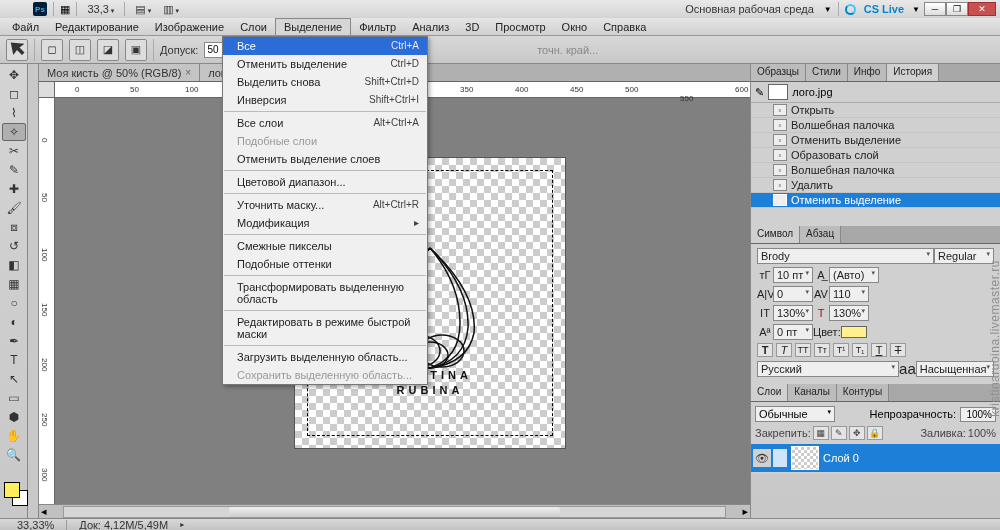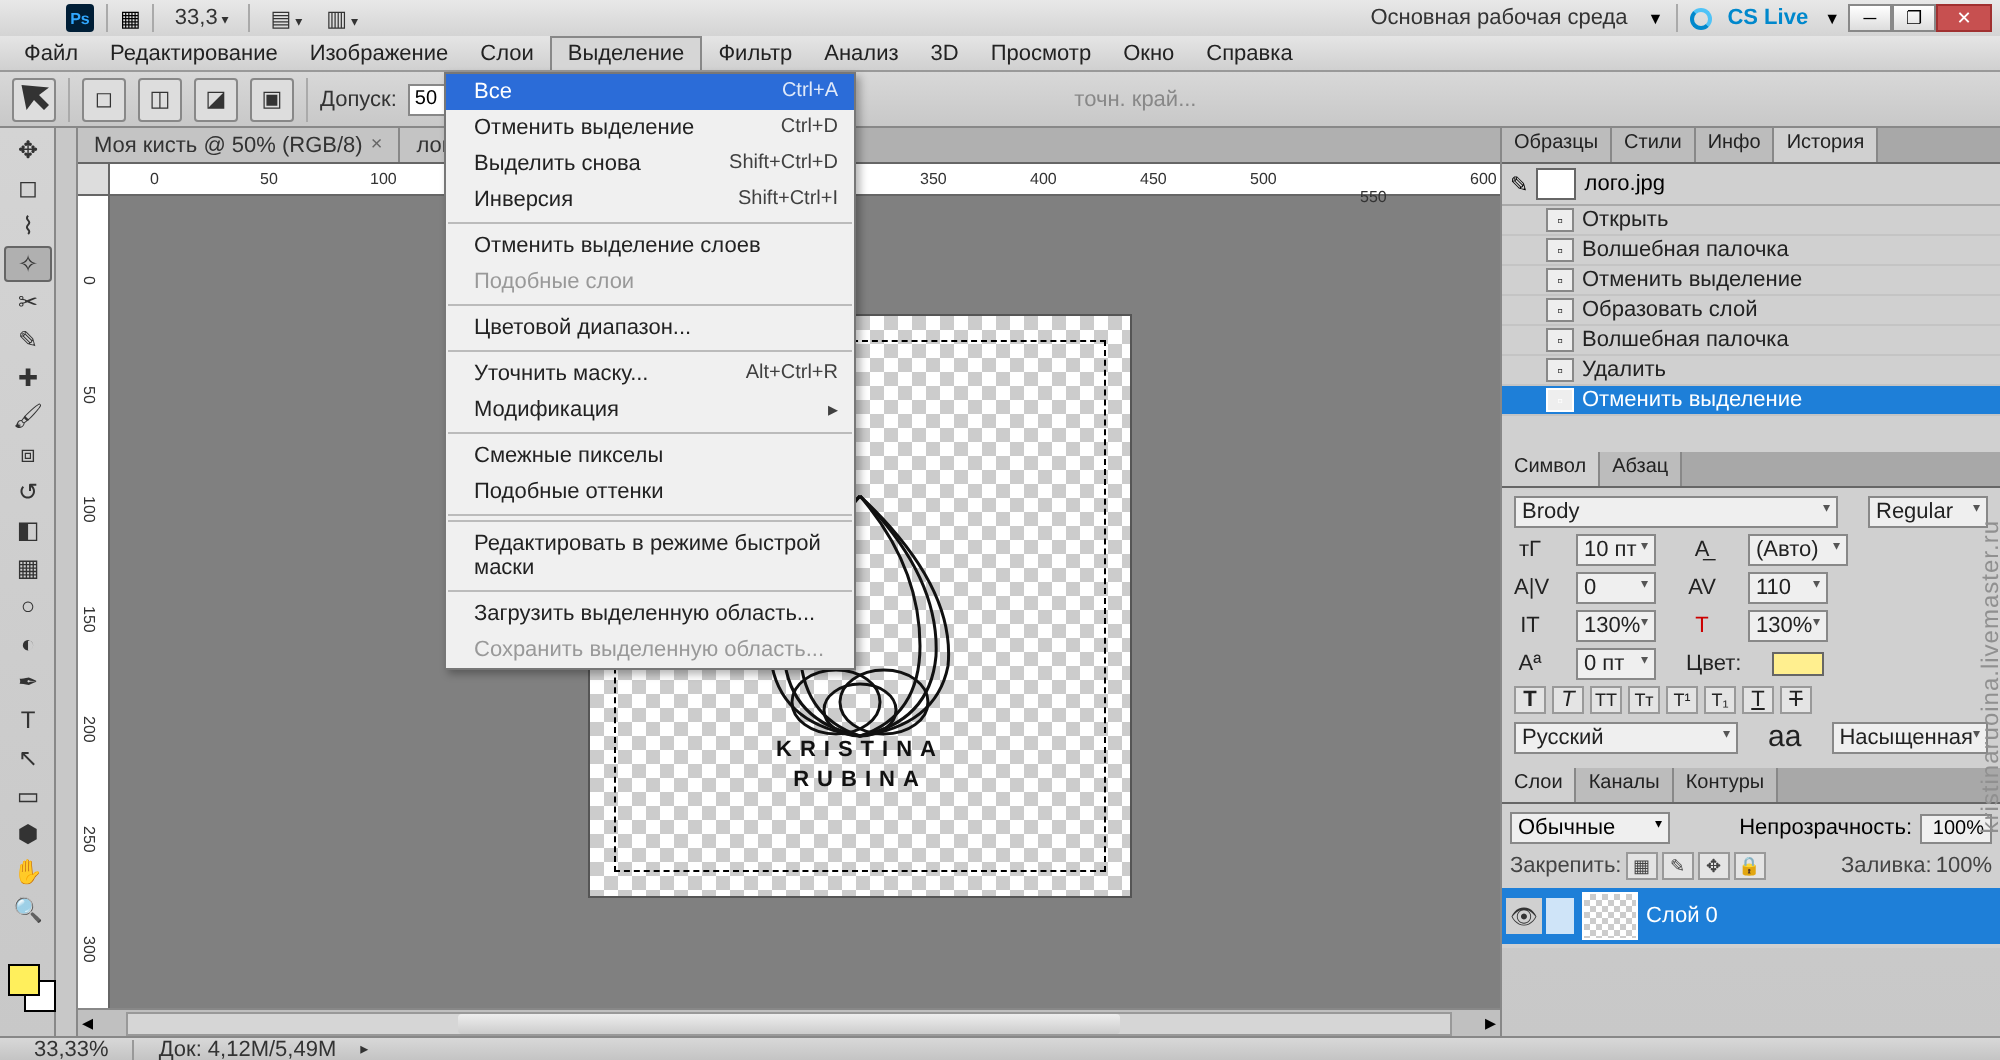--- a/index.html
+++ b/index.html
@@ -62,21 +62,21 @@
 
 .history-body { height: 144px; overflow: hidden; }
 .hist-file { display: flex; align-items: center; gap: 4px; padding: 2px 4px; border-bottom: 1px solid #aaa; }
 .hist-thumb { width: 20px; height: 16px; background: #fff; border: 1px solid #666; }
 .hist-item { display: flex; align-items: center; gap: 4px; padding: 1px 2px 1px 22px; font-size: 10px; color: #222; border-bottom: 1px solid #c4c4c4;}
 .hist-item.sel { background: #1e7fd8; color: #fff; }
 .hist-ico { width: 14px; height: 12px; border: 1px solid #888; background: #eee; font-size: 8px; display:flex;align-items:center;justify-content:center; }
 .hist-item.sel .hist-ico{border-color:#fff;}
 
 .char-body { padding: 4px 6px; font-size: 10px; color: #222; }
-.char-row { display: flex; align-items: center; gap: 15px; margin-bottom: 3px; }
+.char-row { display: flex; align-items: center; gap: 0; margin-bottom: 3px; }
 .char-row .dd { border: 1px solid #888; background: #efefef; padding: 1px 3px; font-size: 10px; flex: 1; display: flex; justify-content: space-between; }
 .char-row .dd::after { content: "▾"; font-size: 7px; color: #555; }
 .char-row .lbl { width: 16px; text-align: center; }
 .char-row .num { width: 40px; border: 1px solid #888; background: #efefef; padding: 1px 3px; font-size: 10px; display:flex;justify-content:space-between;}
 .char-row .num::after{content:"▾";font-size:7px;color:#555;}
 .color-sw { width: 26px; height: 12px; background: #ffef8f; border: 1px solid #666; }
 .text-styles { display: flex; gap: 3px; margin: 3px 0;}
 .ts { width: 16px; height: 14px; border: 1px solid #999; background: #e4e4e4; display: flex; align-items: center; justify-content: center; font-size: 9px;}
 
 .layers-body { padding: 2px 0; }
@@ -444,25 +444,29 @@
   <div class="dd-item">
       <span>Выделить снова</span>
       <span class="sc">Shift+Ctrl+D</span>
     </div>
   <div class="dd-item">
       <span>Инверсия</span>
       <span class="sc">Shift+Ctrl+I</span>
     </div>
   <div class="dd-sep"></div>
   <div class="dd-item">
-      <span>Отменить выделение слоев</span>
+      <span>Все слои</span>
+      <span class="sc">Alt+Ctrl+A</span>
     </div>
   <div class="dd-item disabled">
       <span>Подобные слои</span>
     </div>
+  <div class="dd-item">
+      <span>Отменить выделение слоев</span>
+    </div>
   <div class="dd-sep"></div>
   <div class="dd-item">
       <span>Цветовой диапазон...</span>
     </div>
   <div class="dd-sep"></div>
   <div class="dd-item">
       <span>Уточнить маску...</span>
       <span class="sc">Alt+Ctrl+R</span>
     </div>
   <div class="dd-item">
@@ -470,20 +474,23 @@
       <span class="sc">▸</span>
     </div>
   <div class="dd-sep"></div>
   <div class="dd-item">
       <span>Смежные пикселы</span>
     </div>
   <div class="dd-item">
       <span>Подобные оттенки</span>
     </div>
   <div class="dd-sep"></div>
+  <div class="dd-item">
+      <span>Трансформировать выделенную область</span>
+    </div>
   <div class="dd-sep"></div>
   <div class="dd-item">
       <span>Редактировать в режиме быстрой маски</span>
     </div>
   <div class="dd-sep"></div>
   <div class="dd-item">
       <span>Загрузить выделенную область...</span>
     </div>
   <div class="dd-item disabled">
       <span>Сохранить выделенную область...</span>

